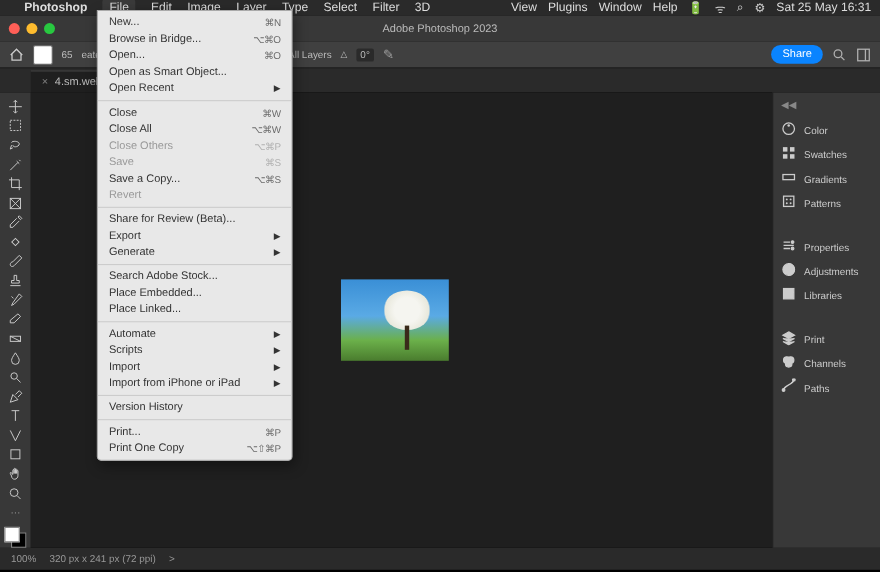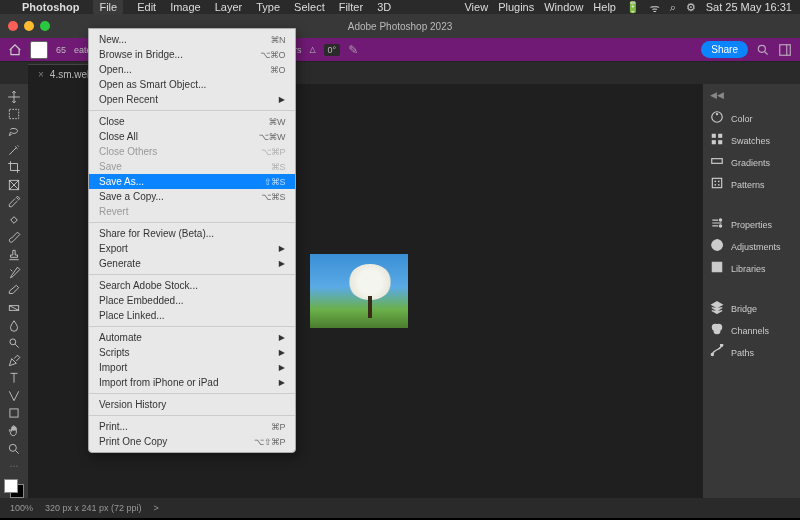--- a/index.html
+++ b/index.html
@@ -17,21 +17,21 @@
 
 .titlebar { height: 20px; background: #383838; display: flex; align-items: center; padding: 12px 8px; font-size: 10px; color: #bbb; }
 .traffic { display: flex; gap: 6px; }
 .traffic span { width: 10px; height: 10px; border-radius: 50%; display: block; }
 .traffic .r { background: #ff5f57; }
 .traffic .y { background: #febc2e; }
 .traffic .g { background: #28c840; }
 .titlebar .title { position: absolute; left: 50%; transform: translateX(-50%); }
 
 
-.optionbar { height: 24px; background: #701a75; display: flex; align-items: center; padding: 0 8px; font-size: 9px; color: #bbb; gap: 8px; border-bottom: 1px solid #222; }
+.optionbar { height: 24px; background: #404040; display: flex; align-items: center; padding: 0 8px; font-size: 9px; color: #bbb; gap: 8px; border-bottom: 1px solid #222; }
 .optionbar .home { width: 14px; height: 14px; }
 .optionbar .swatch { width: 18px; height: 18px; background: #fff; border-radius: 2px; border: 1px solid #666; }
 .optionbar input[type="checkbox"] { width: 10px; height: 10px; }
 .optionbar .field { background: #2a2a2a; padding: 1px 4px; border-radius: 2px; font-size: 9px; }
 .optionbar .triangle { font-size: 8px; }
 .optionbar .spacer { flex: 1; }
 .optionbar .share { background: #0a84ff; color: #fff; padding: 3px 10px; border-radius: 10px; font-size: 10px; }
 .optionbar .icon-btn { width: 14px; height: 14px; opacity: 0.8; }
 .optionbar .wand-icon { font-size: 12px; opacity: 0.8; }
 
@@ -65,21 +65,21 @@
 .panel-icons .picon svg { width: 14px; height: 14px; fill: #ccc; }
 .panel-icons .gap { height: 14px; }
 .panel-labels { flex: 1; display: flex; flex-direction: column; padding-top: 6px; gap: 4px; }
 .panel-labels .plabel { height: 18px; font-size: 9px; color: #ccc; display: flex; align-items: center; }
 .panel-labels .gap { height: 14px; }
 
 
 .statusbar { height: 20px; background: #2a2a2a; color: #999; font-size: 9px; display: flex; align-items: center; padding: 0 10px; gap: 12px; }
 
 
-.dropdown { position: absolute; left: 88px; top: 28px; width: 208px; background: #e8e8e8; border: 1px solid #aaa; border-radius: 0 0 4px 4px; font-size: 10px; color: #333; box-shadow: 2px 4px 12px rgba(0,0,0,0.4); z-index: 100; padding: 3px 0; }
+.dropdown { position: absolute; left: 88px; top: 9px; width: 178px; background: #e8e8e8; border: 1px solid #aaa; border-radius: 0 0 4px 4px; font-size: 10px; color: #333; box-shadow: 2px 4px 12px rgba(0,0,0,0.4); z-index: 100; padding: 3px 0; }
 .dropdown .mi { display: flex; padding: 2px 10px; align-items: center; height: 15px; }
 .dropdown .mi.sel { background: #0a84ff; color: #fff; }
 .dropdown .mi.disabled { color: #999; }
 .dropdown .mi .label { flex: 1; }
 .dropdown .mi .sc { font-size: 9px; opacity: 0.7; letter-spacing: -0.5px; }
 .dropdown .mi .arr { font-size: 8px; }
 .dropdown hr { border: none; border-top: 1px solid #ccc; margin: 3px 0; }
 </style>
 </head>
 <body>
@@ -355,21 +355,21 @@
       <div style="height:16px"></div>
       <div class="plabel">Color</div>
       <div class="plabel">Swatches</div>
       <div class="plabel">Gradients</div>
       <div class="plabel">Patterns</div>
       <div class="gap"></div>
       <div class="plabel">Properties</div>
       <div class="plabel">Adjustments</div>
       <div class="plabel">Libraries</div>
       <div class="gap"></div>
-      <div class="plabel">Bridge</div>
+      <div class="plabel">Print</div>
       <div class="plabel">Channels</div>
       <div class="plabel">Paths</div>
     </div>
   </div>
 </div>
 
 <div class="statusbar">
   <span>100%</span>
   <span>320 px x 241 px (72 ppi)</span>
   <span>&gt;</span>
@@ -405,24 +405,20 @@
       <span class="sc">⌥⌘W</span>
     </div>
     <div class="mi disabled">
       <span class="label">Close Others</span>
       <span class="sc">⌥⌘P</span>
     </div>
     <div class="mi disabled">
       <span class="label">Save</span>
       <span class="sc">⌘S</span>
     </div>
-    <div class="mi sel">
-      <span class="label">Save As...</span>
-      <span class="sc">⇧⌘S</span>
-    </div>
     <div class="mi">
       <span class="label">Save a Copy...</span>
       <span class="sc">⌥⌘S</span>
     </div>
     <div class="mi disabled">
       <span class="label">Revert</span>
     </div>
     <hr>
     <div class="mi">
       <span class="label">Share for Review (Beta)...</span>

